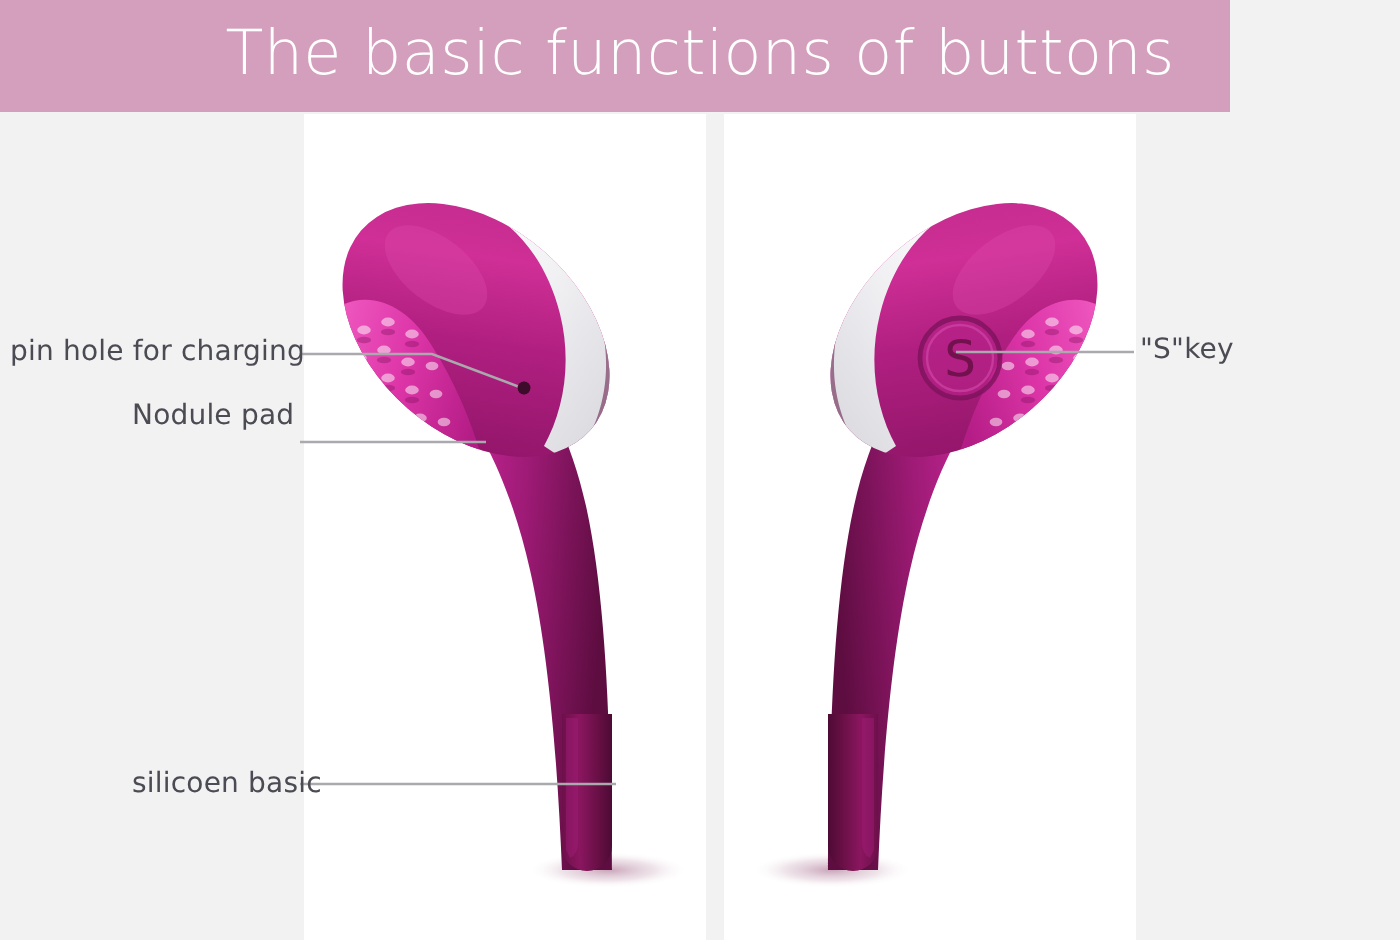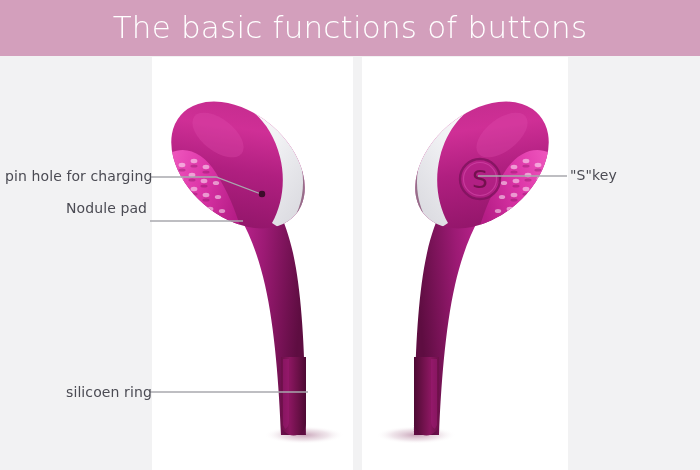--- a/index.html
+++ b/index.html
@@ -21,21 +21,21 @@
     width: 700px;
     height: 470px;
     background: #f2f2f3;
     overflow: hidden;
   }
 
   
   #header-band {
     position: absolute;
     left: 0; top: 0;
-    width: 700px;
+    width: 615px;
     height: 56px;
     background: #d39fbc;
   }
   #header-title {
     position: absolute;
     left: 0; top: 0;
     width: 700px;
     height: 56px;
     line-height: 54px;
     text-align: center;
@@ -344,16 +344,16 @@
 
     <line x1="150" y1="221" x2="243" y2="221" stroke="#a9a9ae" stroke-width="1.3"></line>
 
     <line x1="150" y1="392" x2="308" y2="392" stroke="#a9a9ae" stroke-width="1.3"></line>
 
     <line x1="478" y1="176" x2="567" y2="176" stroke="#a9a9ae" stroke-width="1.3"></line>
   </svg>
 
   <div class="callout-label" id="label-pin-hole">pin hole for charging</div>
   <div class="callout-label" id="label-nodule">Nodule pad</div>
-  <div class="callout-label" id="label-silicone">silicoen ring</div>
+  <div class="callout-label" id="label-silicone">silicoen basic</div>
   <div class="callout-label" id="label-skey">"S"key</div>
 
 </div>
 
 </body></html>

